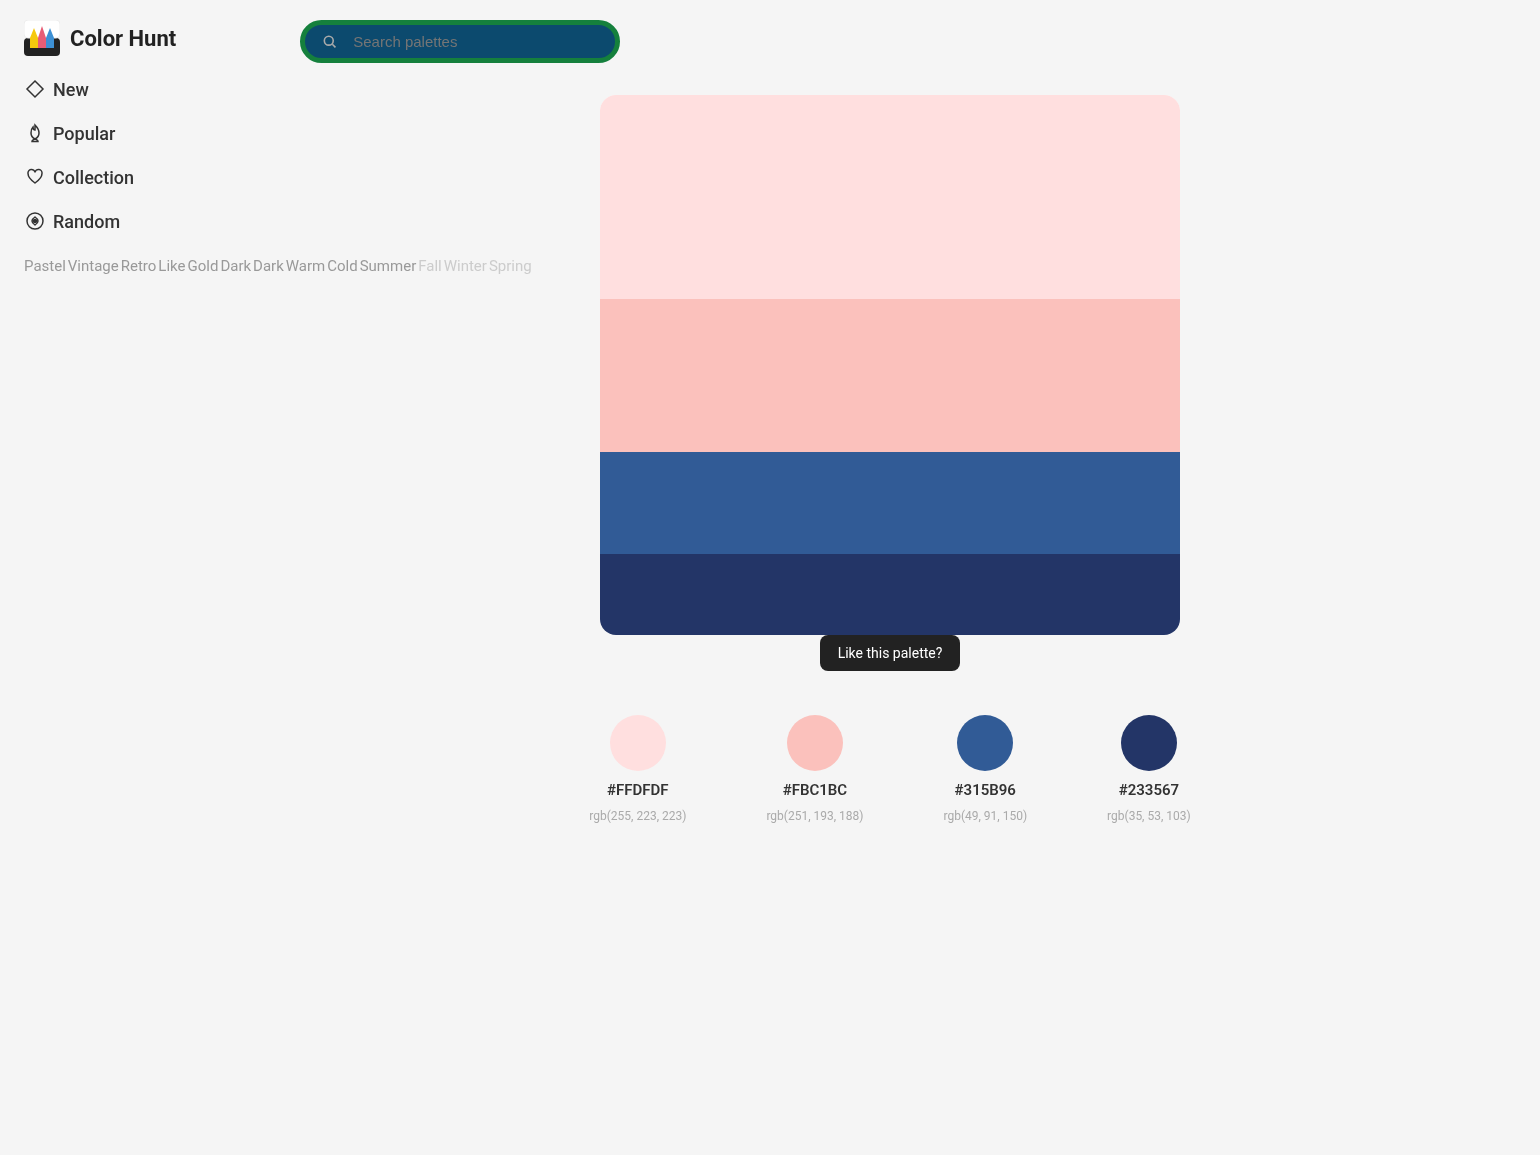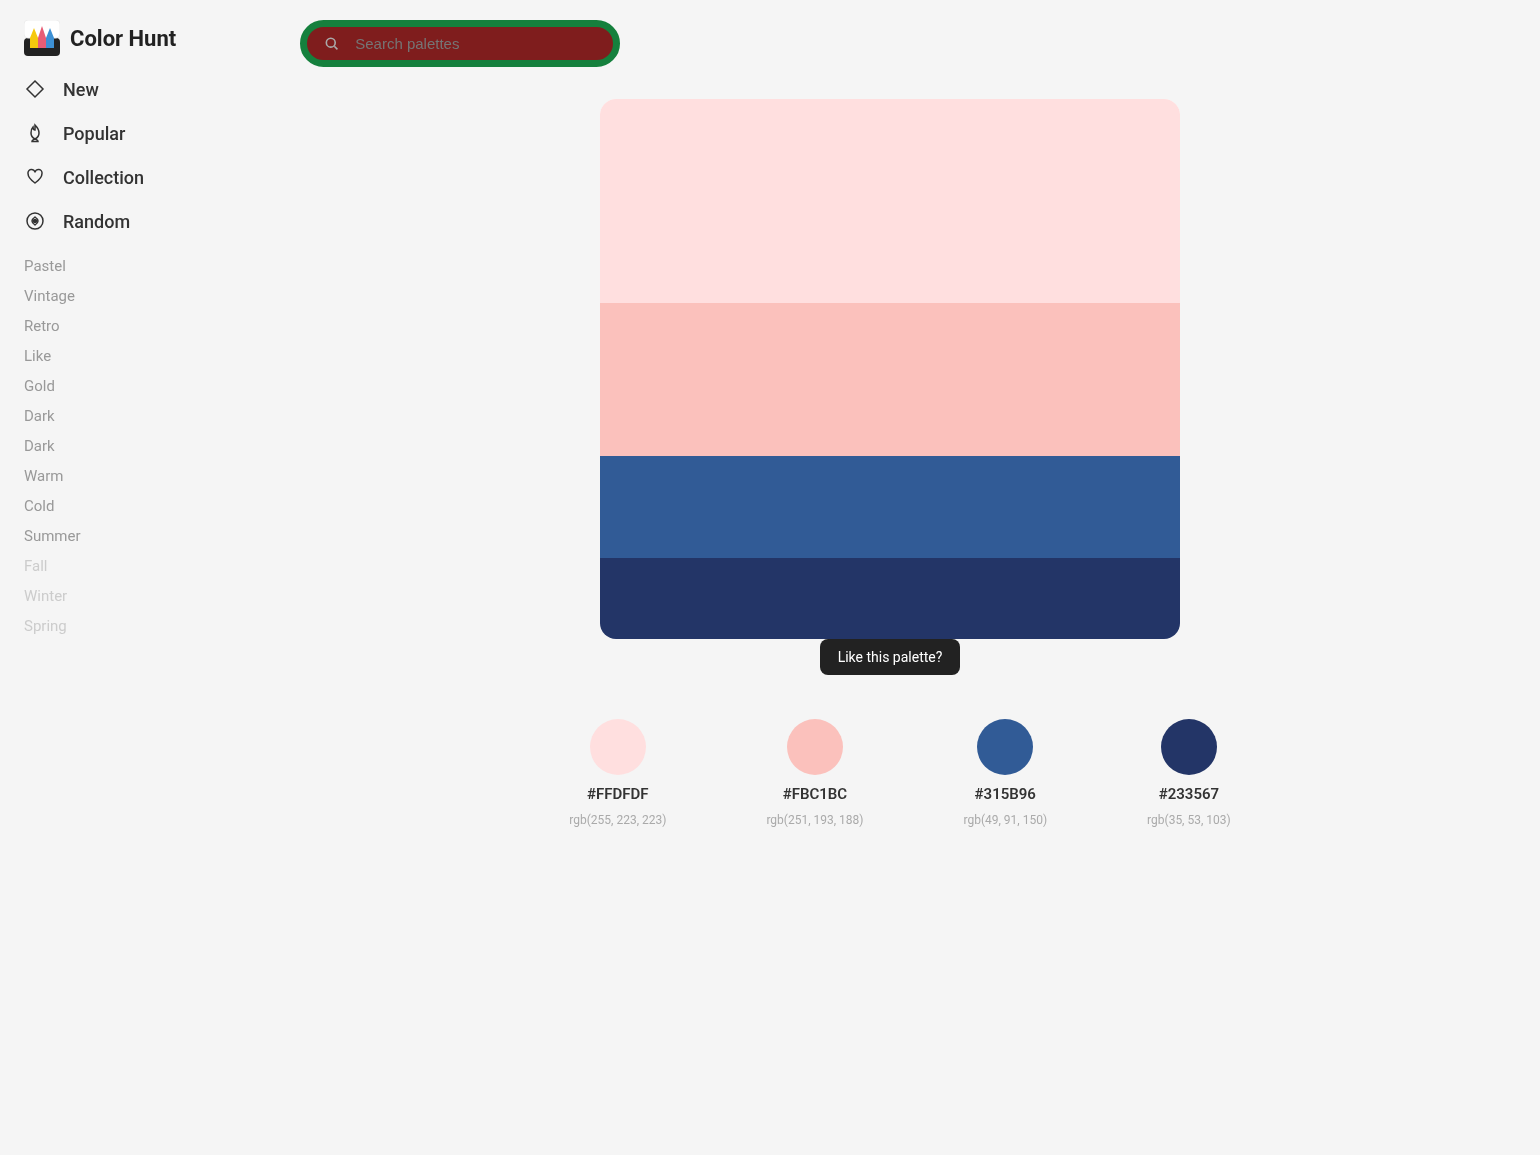--- a/index.html
+++ b/index.html
@@ -33,40 +33,40 @@
       height: 36px;
     }
     .logo-text {
       font-size: 22px;
       font-weight: 700;
       color: #222;
     }
     .nav-item {
       display: flex;
       align-items: center;
-      gap: 17px;
+      gap: 7px;
       padding: 10px 0;
       font-size: 18px;
       font-weight: 500;
       color: #333;
       cursor: pointer;
       border-radius: 8px;
       margin-bottom: 2px;
     }
     .nav-icon {
       width: 22px;
       height: 22px;
       display: flex;
       align-items: center;
       justify-content: center;
       flex-shrink: 0;
     }
     .tag-list {
       display: flex;
-      flex-direction: column;
+      flex-direction: row;
       gap: 2px;
       margin-top: 8px;
     }
     .tag-item {
       font-size: 15px;
       color: #999;
       padding: 5px 0;
       cursor: pointer;
     }
     .tag-item.faded {
@@ -79,22 +79,22 @@
       padding: 20px 60px 40px 40px;
     }
     .header-search {
       display: flex;
       align-items: center;
       margin-bottom: 32px;
     }
     .search-bar {
       display: flex;
       align-items: center;
-      background: #7f1d1d;
-      border: 7px solid #15803d;
+      background: #0c4a6e;
+      border: 5px solid #15803d;
       border-radius: 24px;
       padding: 8px 18px;
       width: 320px;
       gap: 16px;
     }
     .search-bar input {
       border: none;
       outline: none;
       font-size: 15px;
       color: #aaa;
@@ -160,21 +160,20 @@
       display: flex;
       justify-content: center;
       gap: 80px;
       margin-top: 20px;
     }
     .swatch-item {
       display: flex;
       flex-direction: column;
       align-items: center;
       gap: 10px;
-      margin-left: 20px;
     }
     .swatch-circle {
       width: 56px;
       height: 56px;
       border-radius: 50%;
     }
     .swatch-hex {
       font-size: 15px;
       font-weight: 600;
       color: #333;

